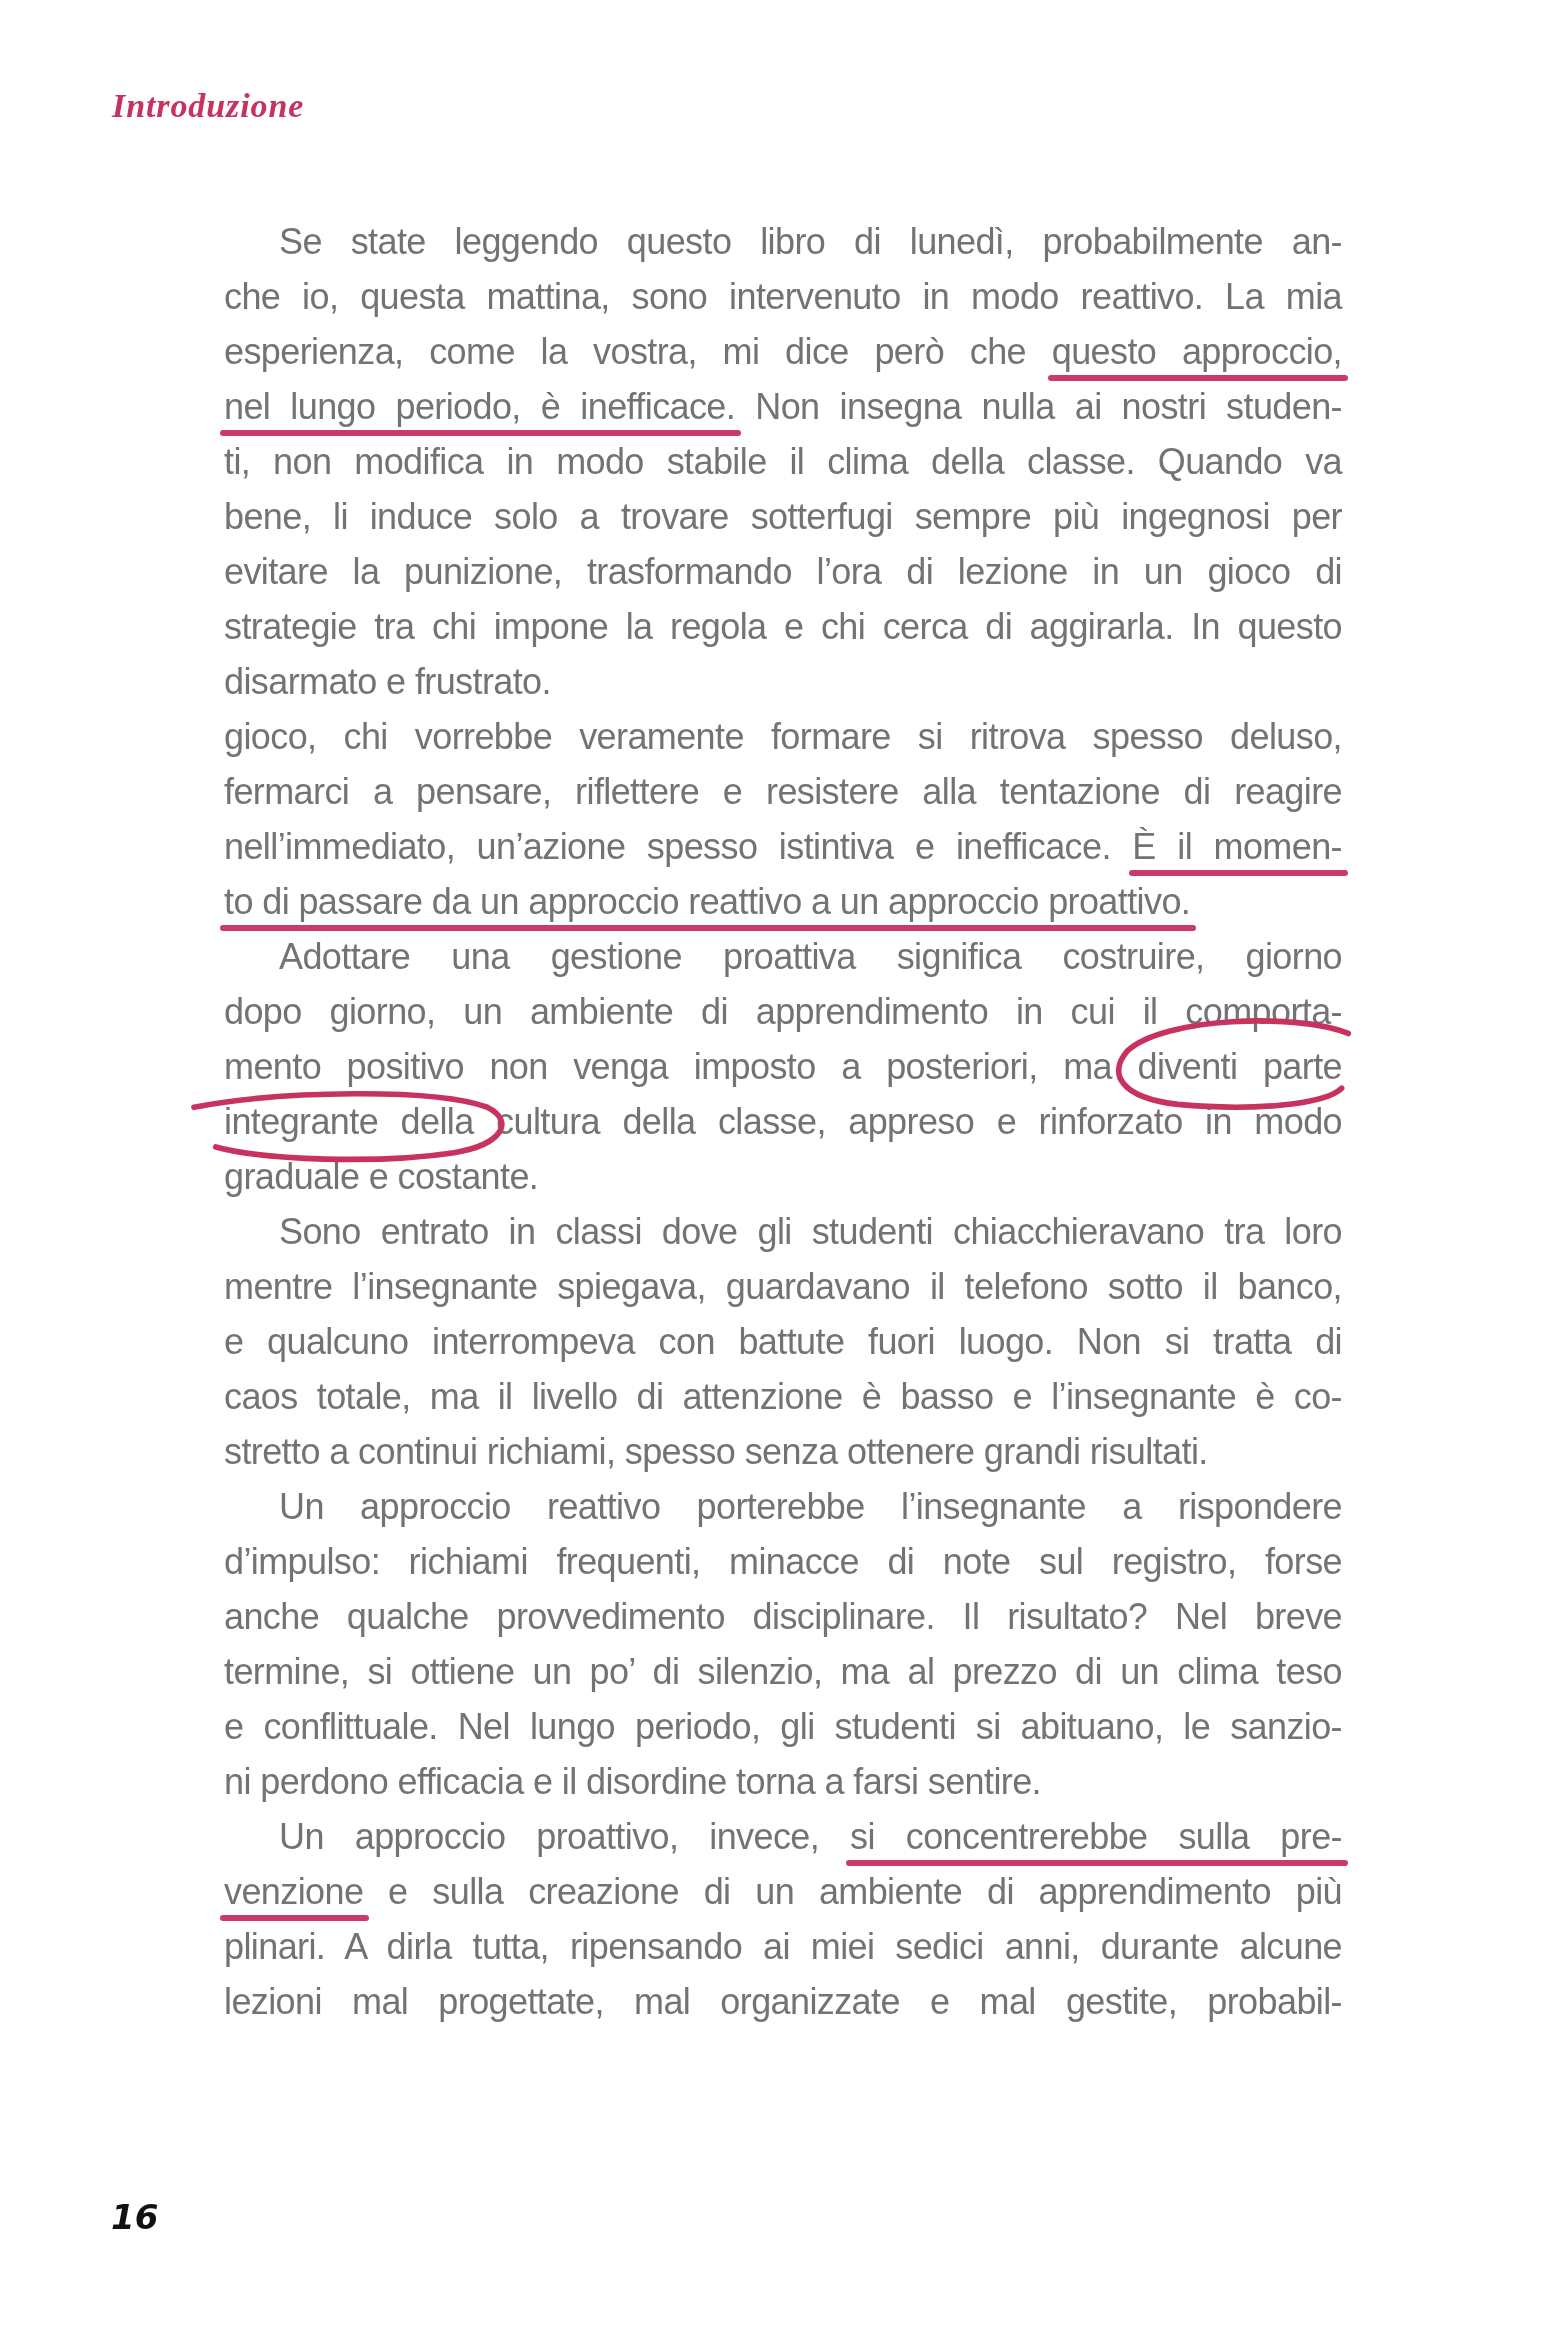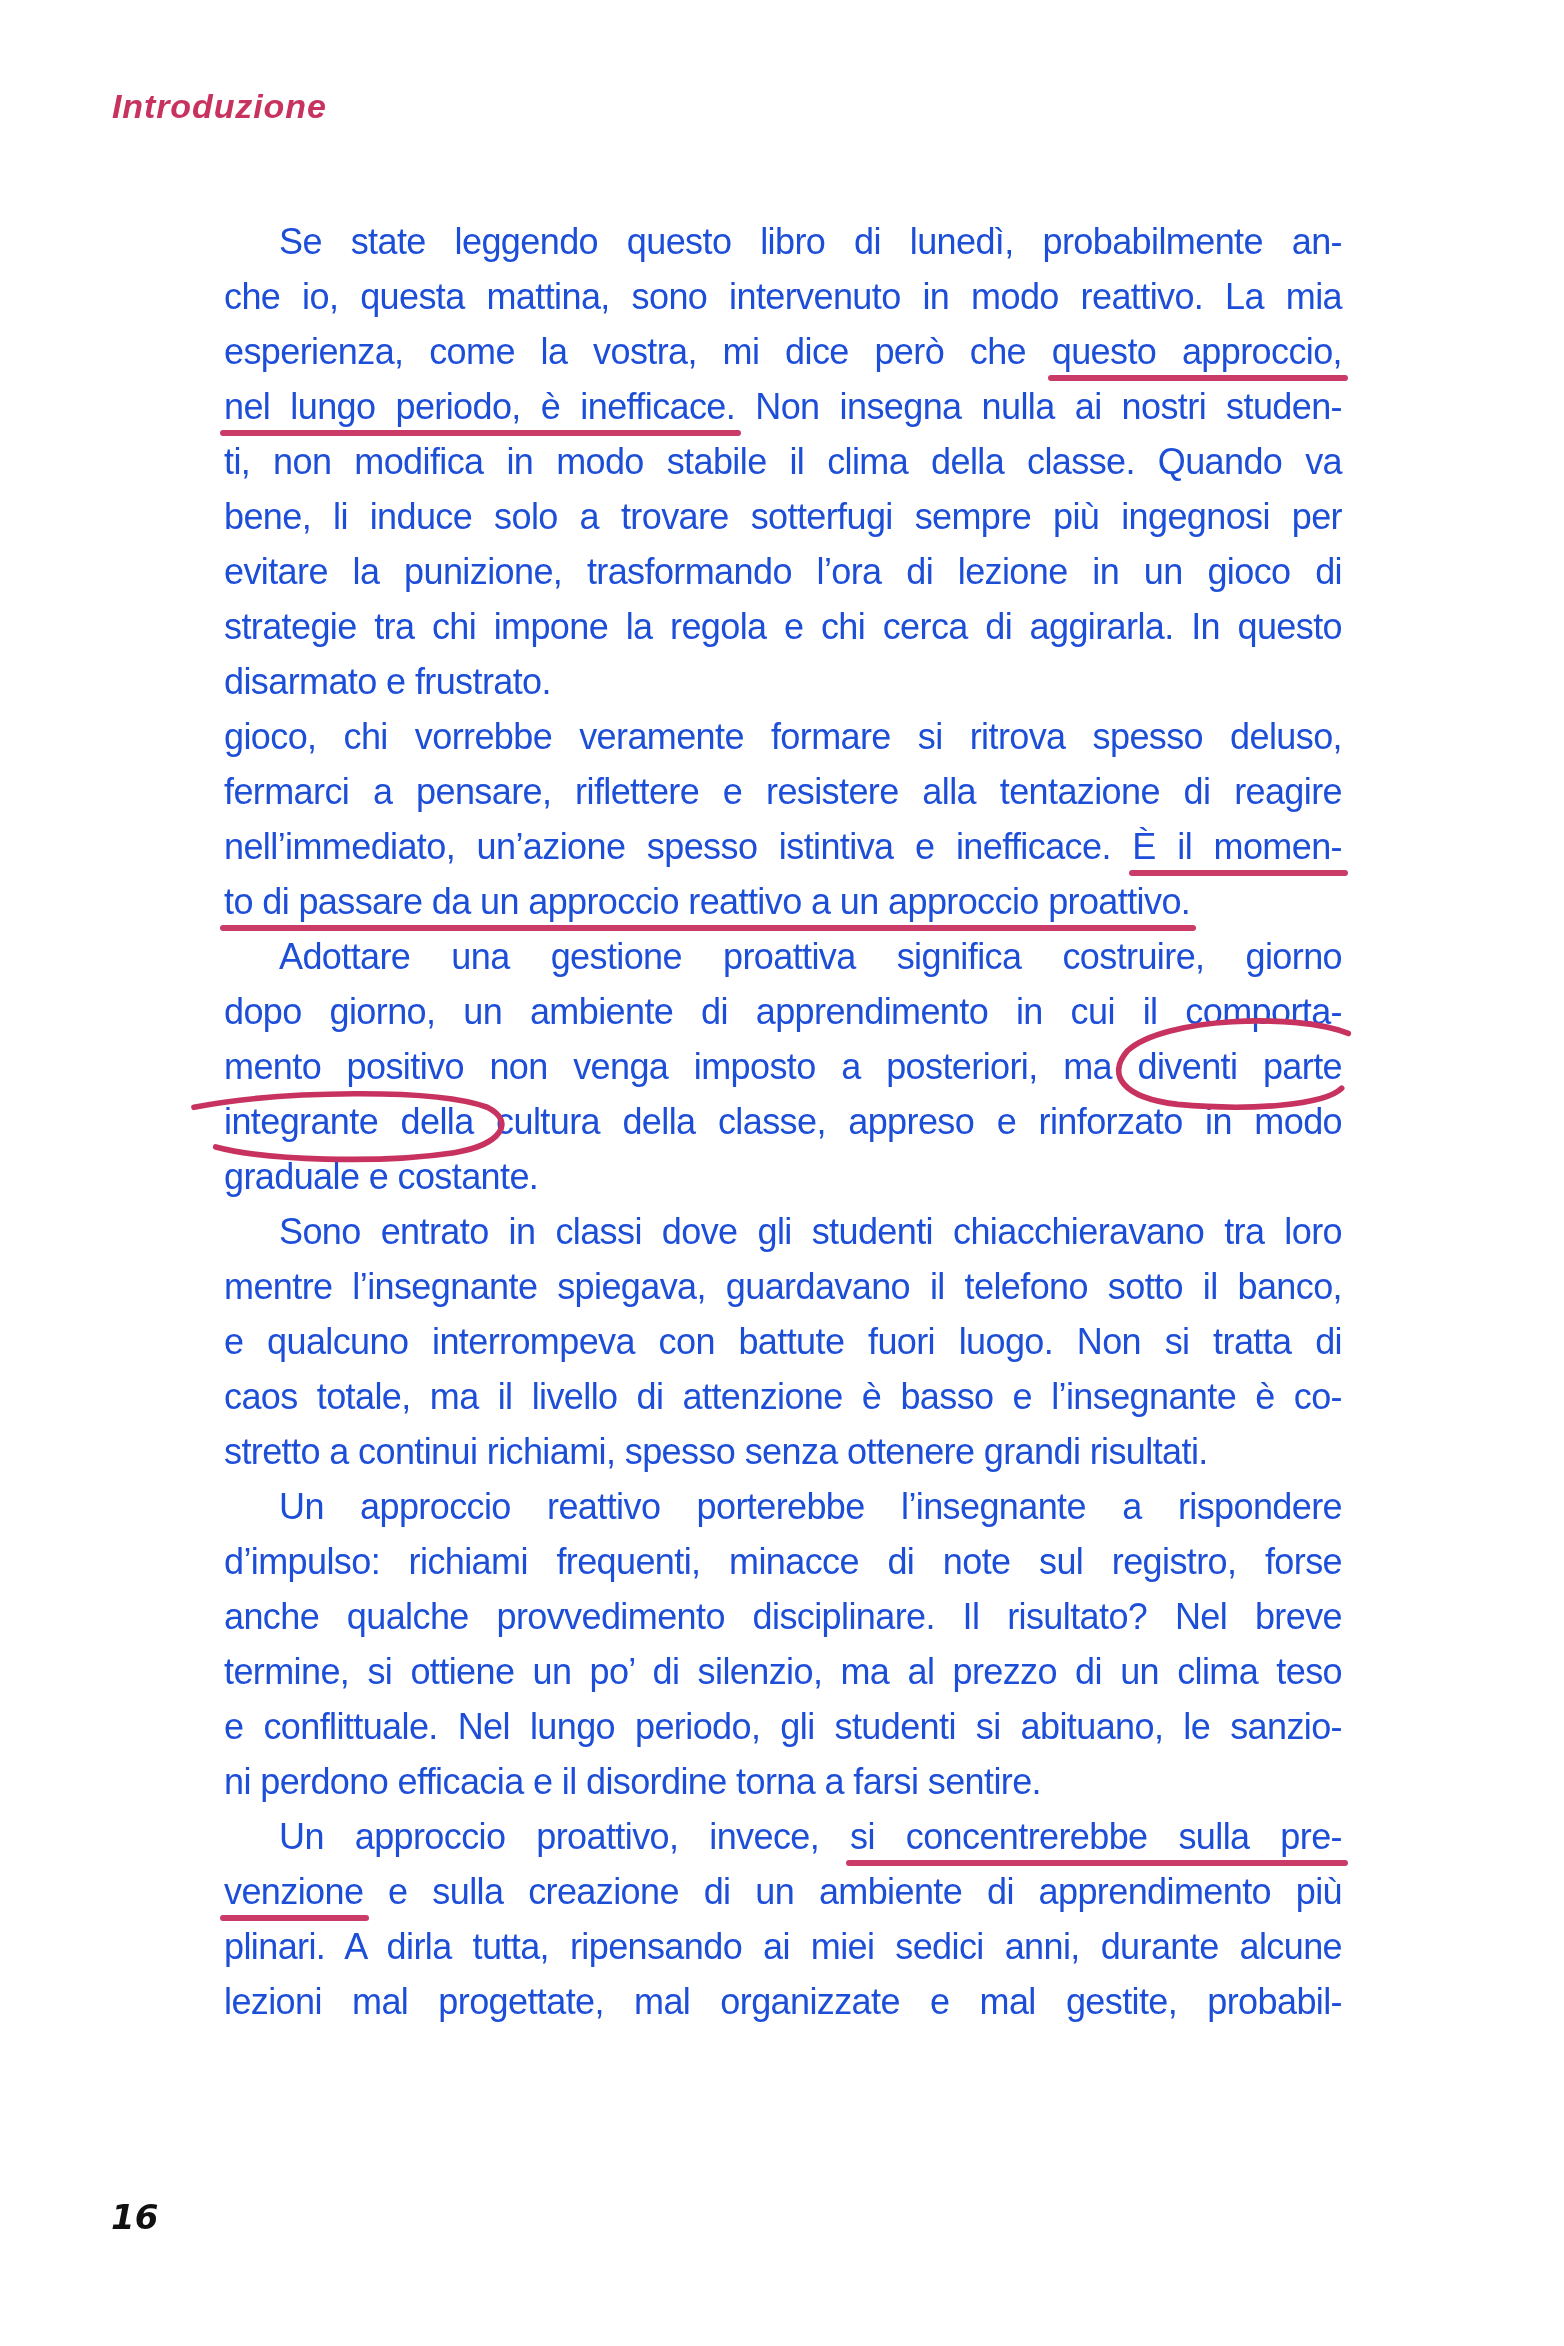--- a/index.html
+++ b/index.html
@@ -1,26 +1,26 @@
 <!DOCTYPE html>
 <html style="font-size:15px"><head>
 <meta charset="utf-8">
 <style>
   html, body { margin: 0; padding: 0; background: #ffffff; }
   body { width: 1564px; height: 2347px; position: relative; overflow: hidden; }
   .page { position: absolute; left: 0; top: 0; width: 1564px; height: 2347px; background: #ffffff; }
   .running-head {
     position: absolute; left: 112px; top: 87px;
-    font-family: Liberation Sans, sans-serif; font-weight: bold; font-size: 34px;
+    font-family: Liberation Serif, serif; font-weight: bold; font-size: 34px;
     letter-spacing: 0.9px; color: #c7325f; font-style: italic;
   }
   .text-col {
     position: absolute; left: 224px; top: 214px; width: 1118px;
     font-family: "Liberation Sans", sans-serif; font-size: 36px;
-    line-height: 55px; color: #1d4ed8;
+    line-height: 55px; color: #737373;
     letter-spacing: -0.6px;
   }
   .line { position: relative; height: 55px; white-space: nowrap; }
   .line.justify { text-align: justify; text-align-last: justify; }
   .line.first { text-indent: 55px; }
   .hl { position: relative; }
   .ul::after {
     content: ""; position: absolute; left: -3.8px; right: -5.7px; bottom: -8.5px;
     height: 5.7px; border-radius: 3.8px; background: #c7325f; opacity: 0.95;
   }

